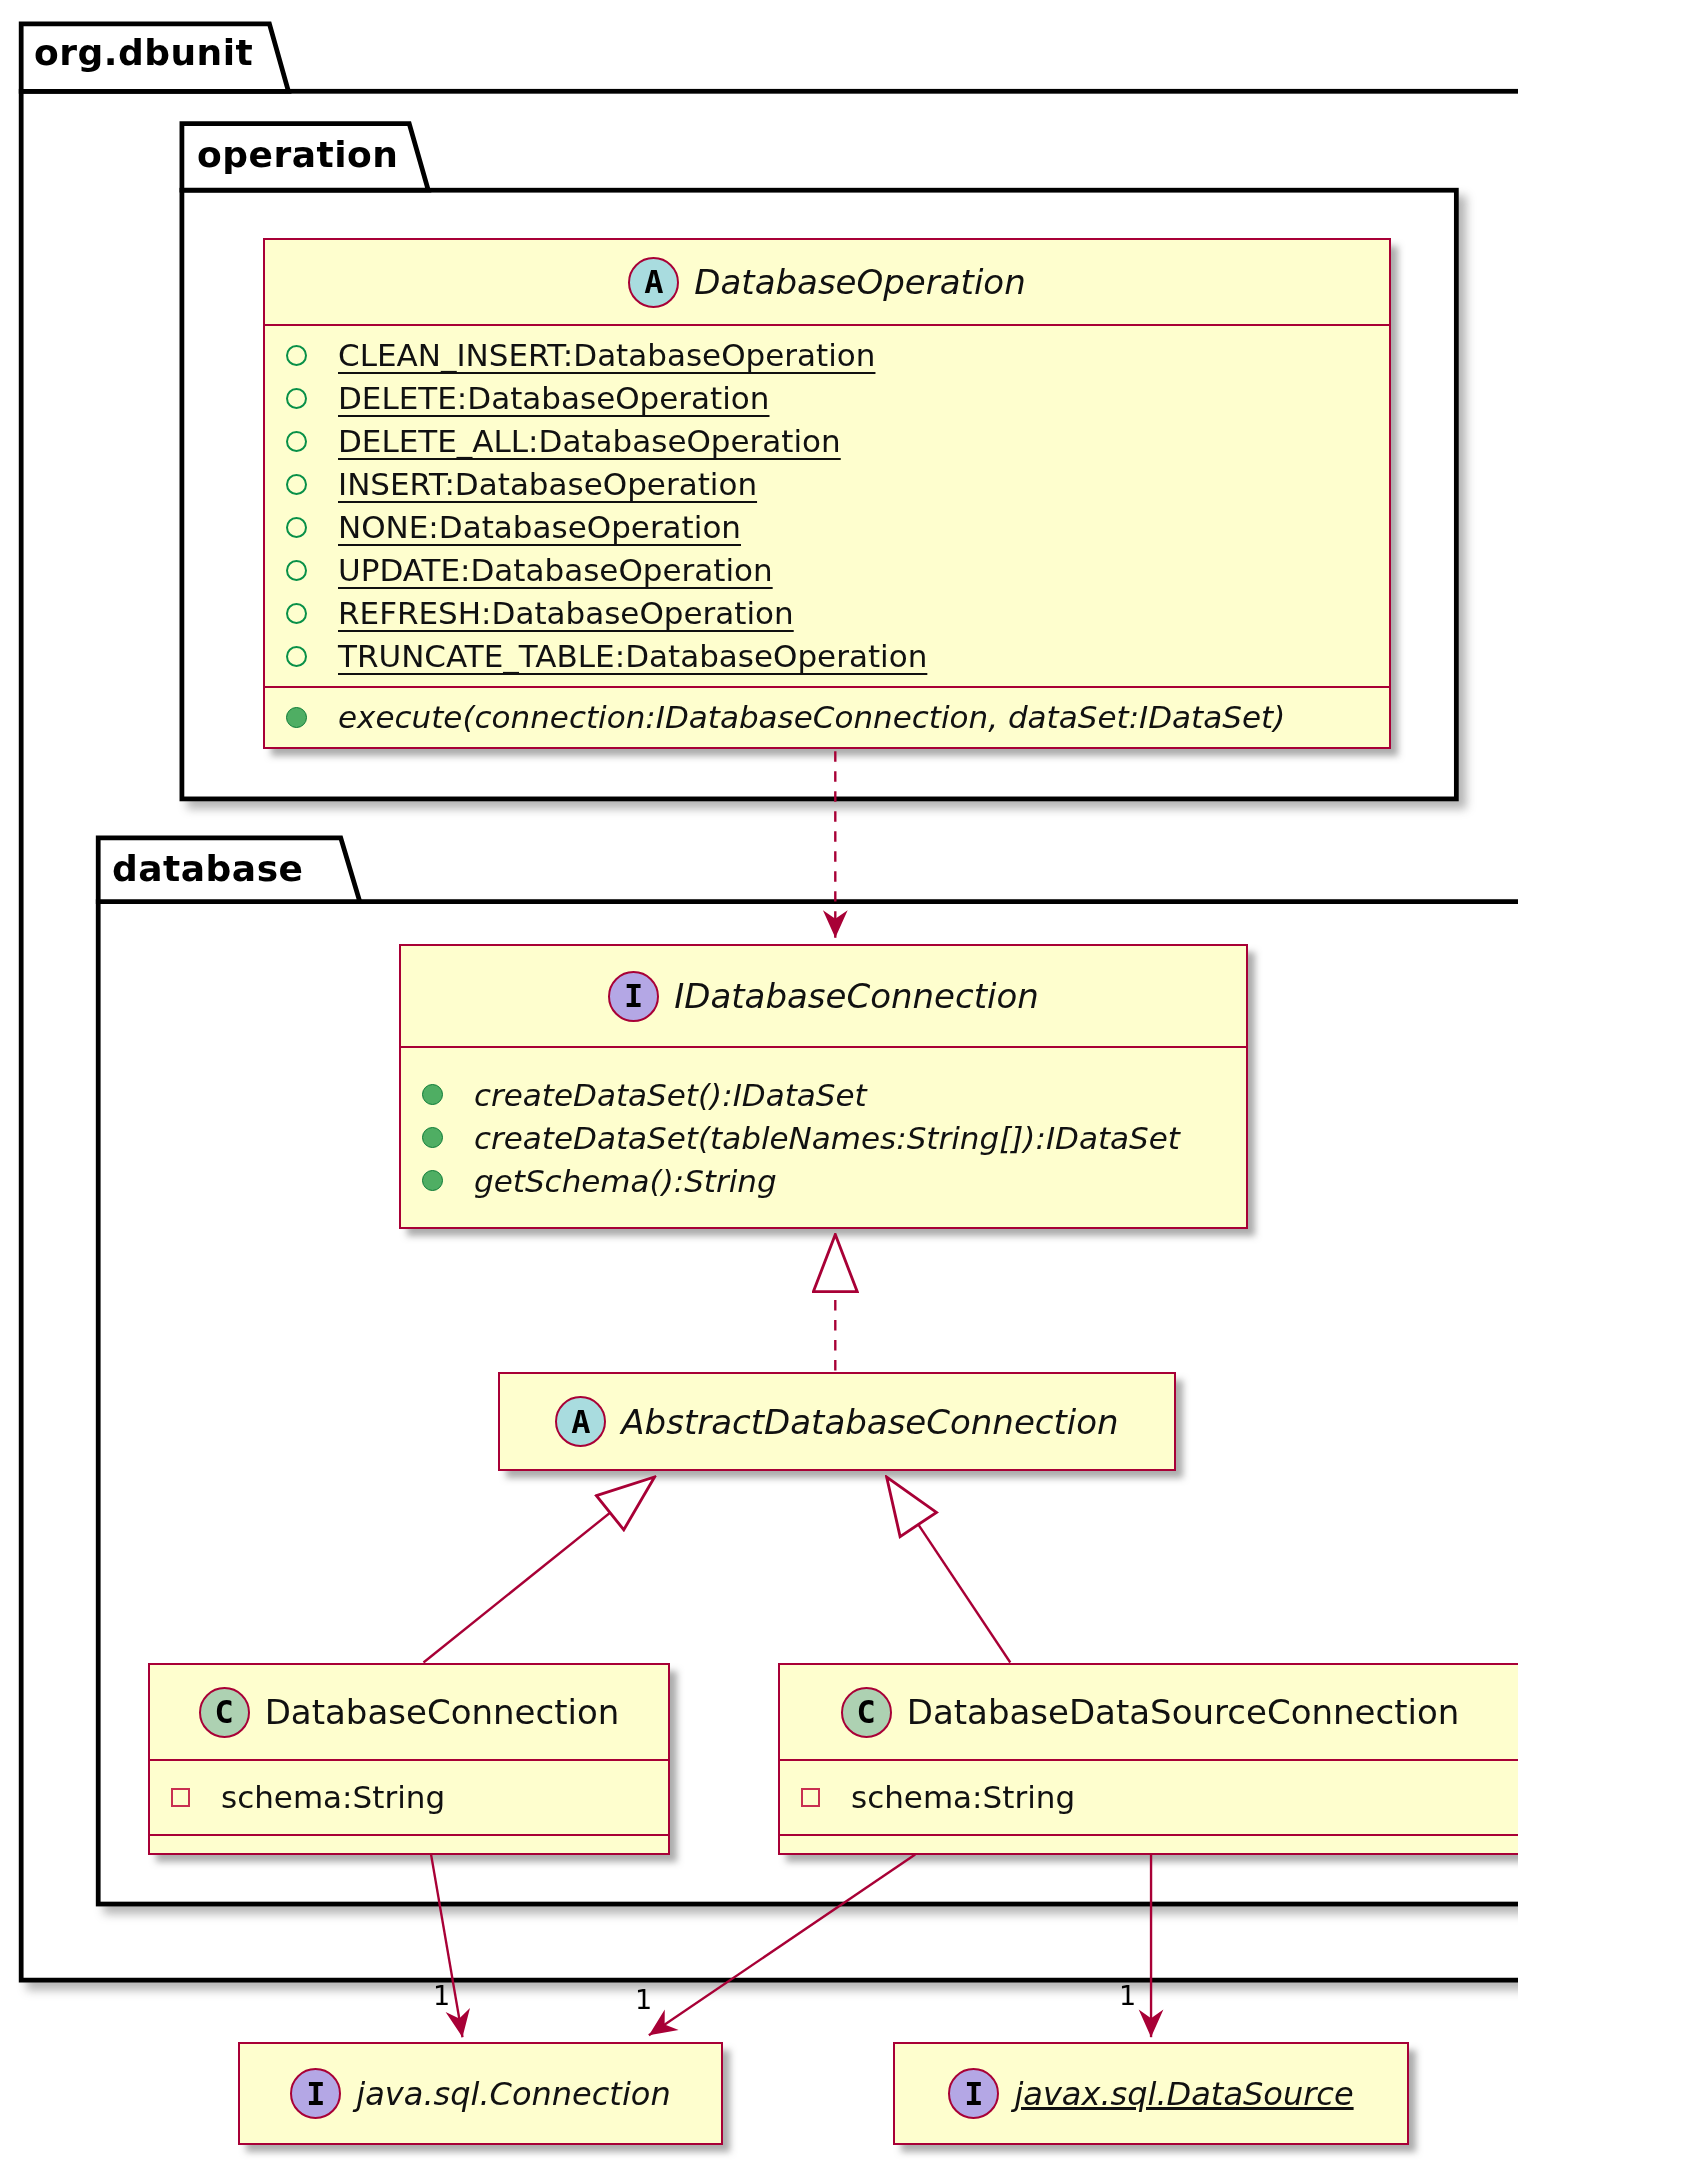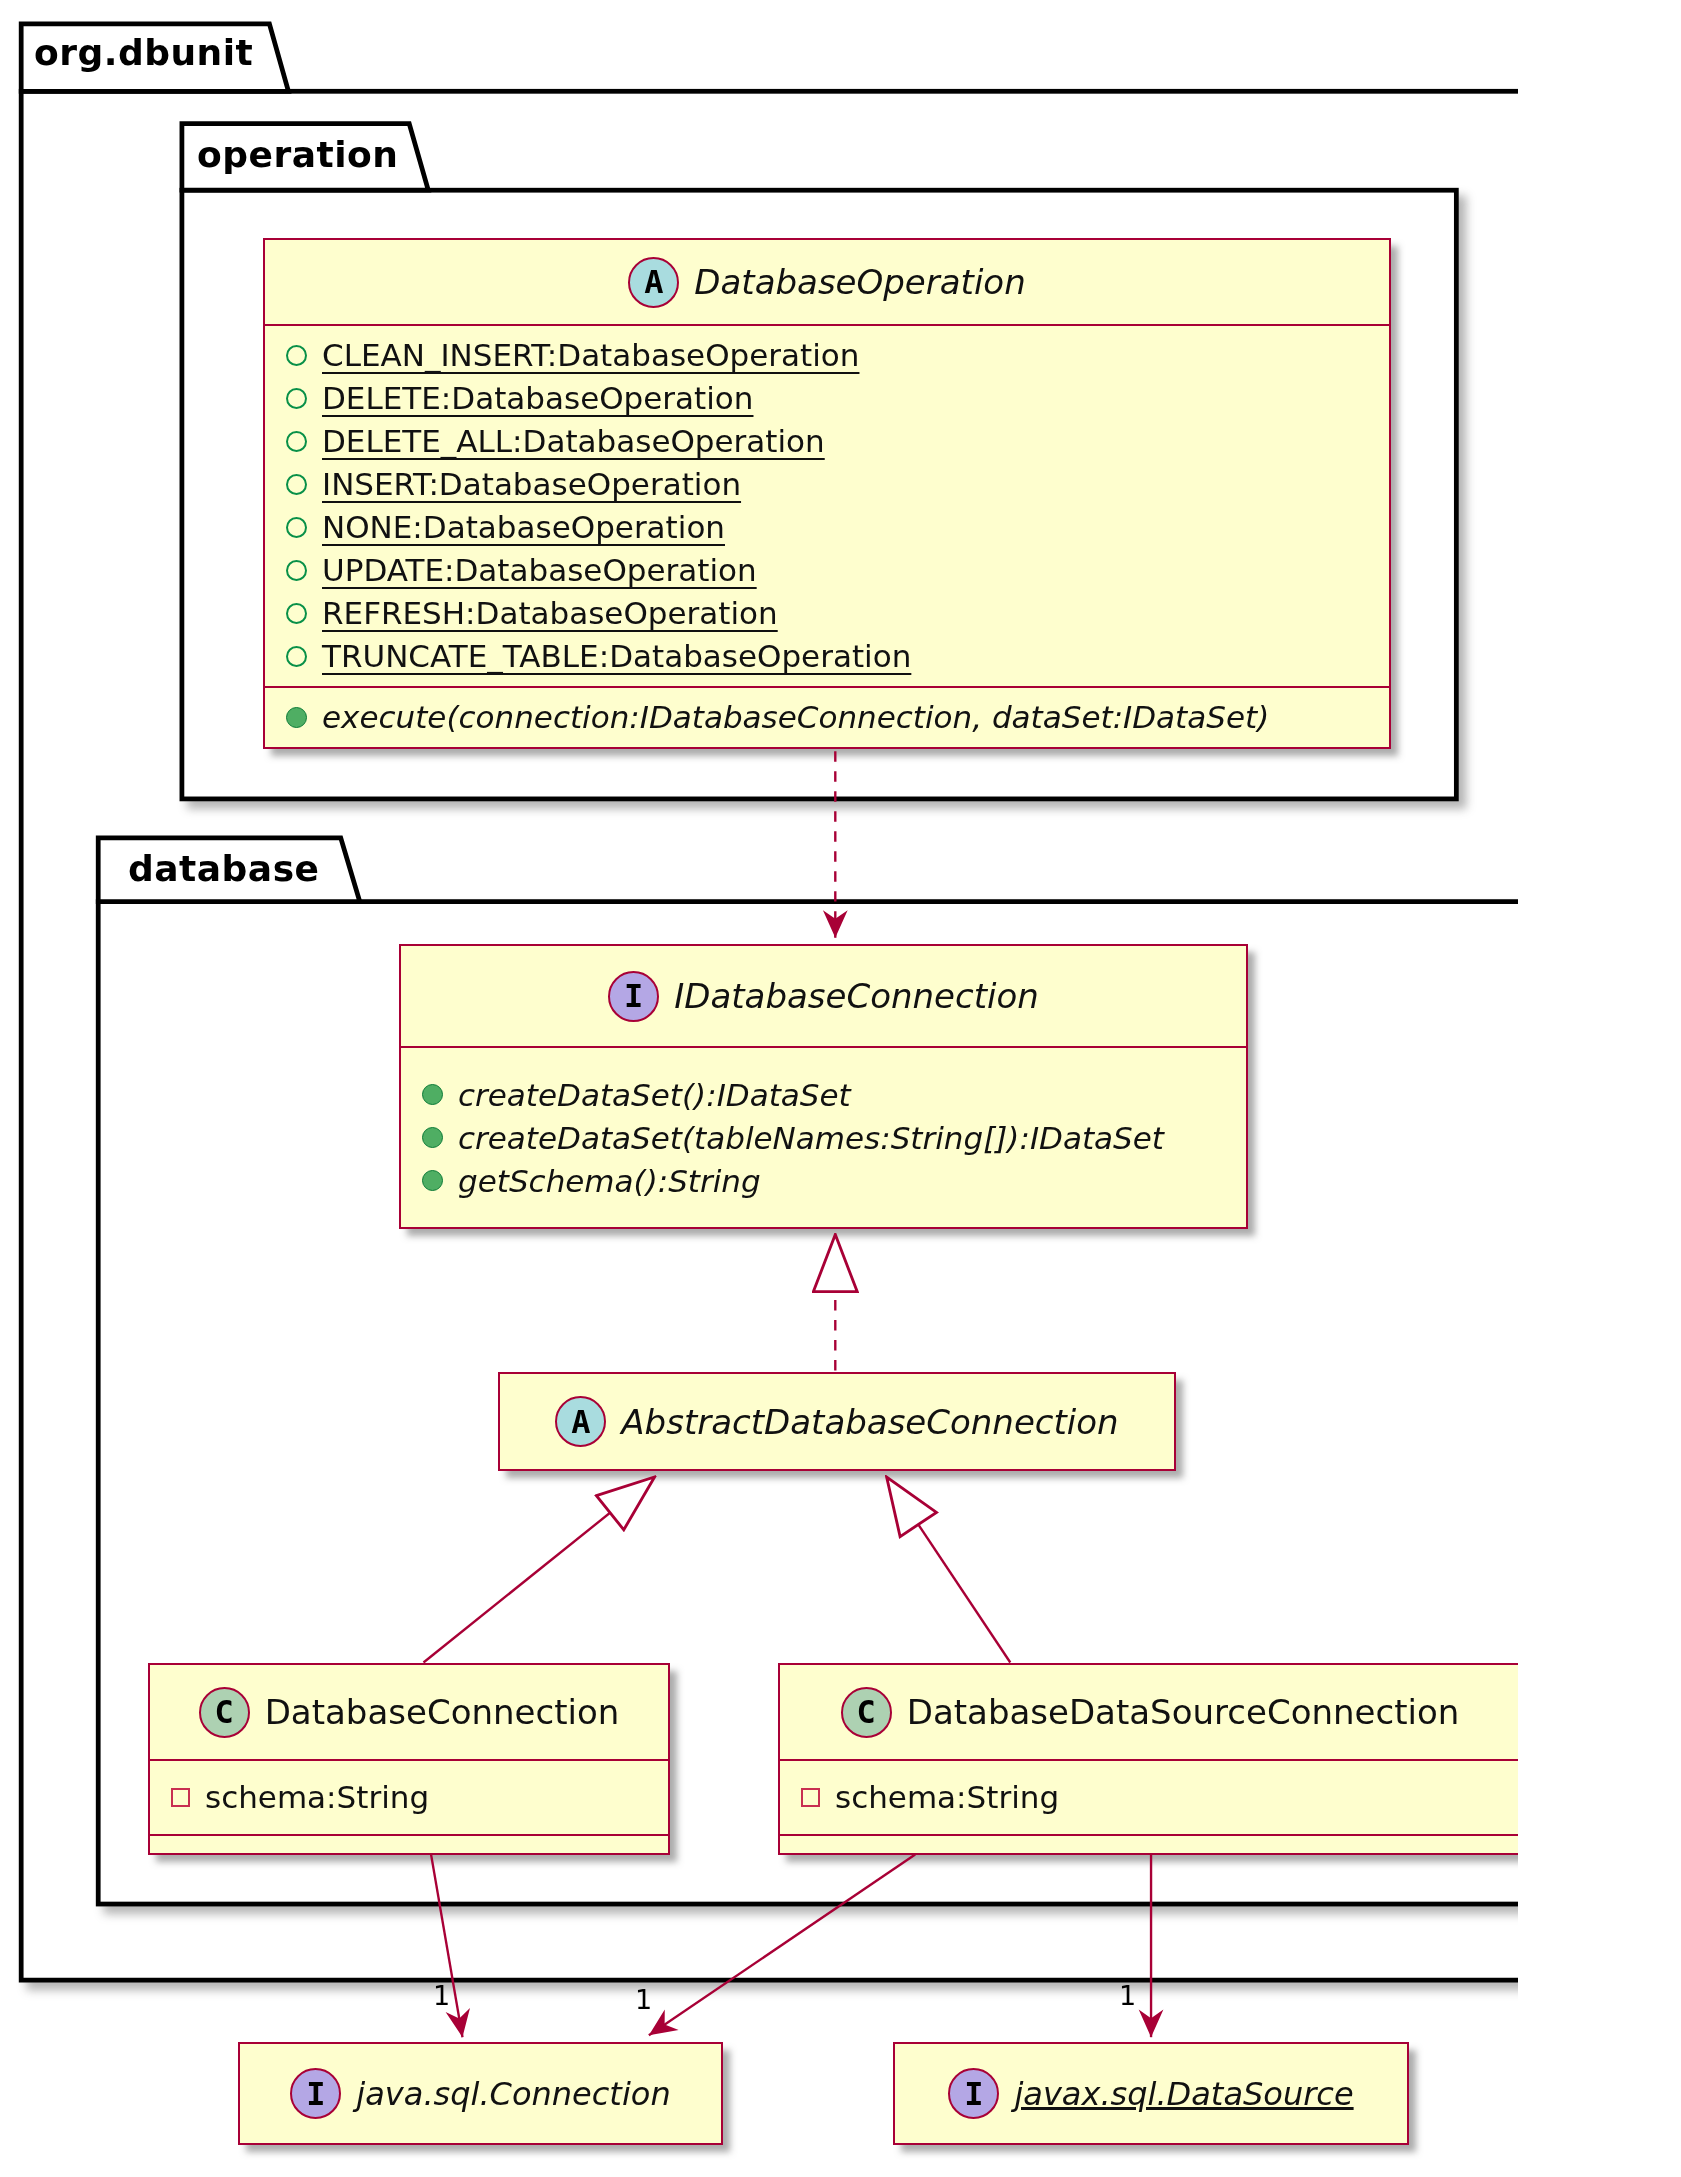--- a/index.html
+++ b/index.html
@@ -14,21 +14,21 @@
   .sep{border-bottom:2.9px solid #A80036;}
   .spot{width:51px;height:51px;border-radius:50%;border:2.9px solid #A80036;box-sizing:border-box;
         display:flex;align-items:center;justify-content:center;flex:none;
         font-family:"DejaVu Sans Mono","Liberation Mono",monospace;font-weight:bold;font-size:32px;color:#000;}
   .spot-a{background:#A9DCDF;}
   .spot-i{background:#B4A7E5;}
   .spot-c{background:#ADD1B2;}
   .cls-title{font-size:34px;white-space:nowrap;}
   .italic{font-style:italic;}
   .members{display:flex;flex-direction:column;justify-content:center;padding:3.8px 0;}
-  .member-row{display:flex;align-items:center;gap:15px;height:43px;padding-left:21px;flex:none;}
+  .member-row{display:flex;align-items:center;gap:31px;height:43px;padding-left:21px;flex:none;}
   .member-text{font-size:31px;white-space:nowrap;}
   .m-underline{text-decoration:underline;text-underline-offset:5.7px;text-decoration-thickness:2.4px;}
   .ic-static-field{width:21px;height:21px;border-radius:50%;border:2.9px solid #089048;box-sizing:border-box;flex:none;}
   .ic-method{width:21px;height:21px;border-radius:50%;background:#4fae63;border:1.9px solid #0b7a36;box-sizing:border-box;flex:none;}
   .ic-private-field{width:19px;height:19px;border:2.9px solid #C82F51;box-sizing:border-box;flex:none;}
   .mult{position:absolute;font-size:27px;color:#000;}
 </style>
 </head>
 <body>
 
@@ -47,21 +47,21 @@
     </g>
 
     <g>
       <rect class="pkg-body" x="103" y="948" width="1552" height="1054" fill="#ffffff" stroke="#000" stroke-width="5"></rect>
       <path d="M103,948 L103,881 L358,881 L378,948 Z" fill="#ffffff" stroke="#000" stroke-width="5"></path>
     </g>
   </svg>
 
   <div class="pkg-label" style="left:34px;top:32px;">org.dbunit</div>
   <div class="pkg-label" style="left:197px;top:134px;">operation</div>
-  <div class="pkg-label" style="left:128px;top:848px;">database</div>
+  <div class="pkg-label" style="left:112px;top:848px;">database</div>
 
   <div class="class-box" style="left:263px;top:238px;width:1128px;height:511px;">
     <div class="title-bar sep" style="height:84px;">
       <span class="spot spot-a">A</span>
       <span class="cls-title italic">DatabaseOperation</span>
     </div>
     <div class="members sep" style="height:352px;">
       <div class="member-row">
         <span class="ic-static-field"></span>
         <span class="member-text m-underline">CLEAN_INSERT:DatabaseOperation</span>

